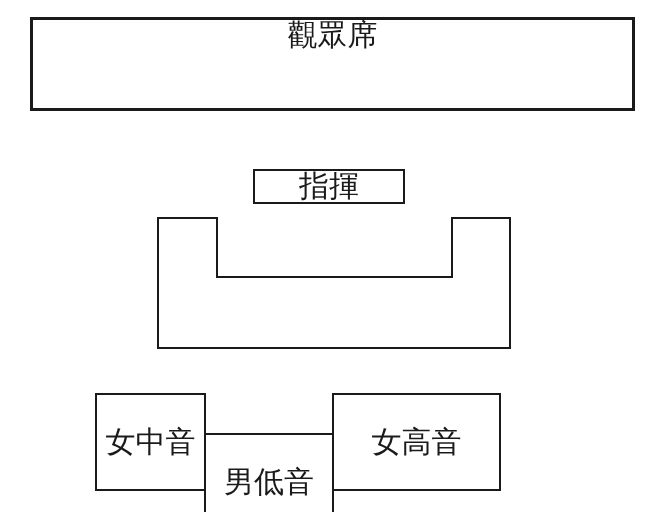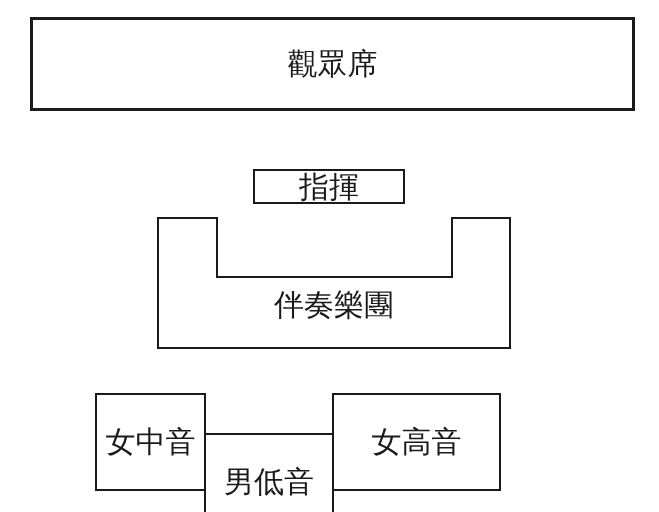--- a/index.html
+++ b/index.html
@@ -24,21 +24,21 @@
     font-size: 30px;
     line-height: 1;
     white-space: nowrap;
     color: var(--line);
   }
   .box {
     position: absolute;
     box-sizing: border-box;
     background: var(--background);
     display: flex;
-    align-items: center;
+    align-items: flex-start;
     justify-content: center;
   }
   .audience {
     left: 30px;
     top: 17px;
     width: 605px;
     height: 94px;
     border: 3px solid var(--line);
   }
   .conductor {
@@ -106,21 +106,20 @@
   </div>
 
   <div class="box conductor">
     <span class="label">指揮</span>
   </div>
 
   <div class="orchestra">
     <svg viewBox="0 0 356 134" xmlns="http://www.w3.org/2000/svg">
       <polygon points="2,2 61,2 61,61 296,61 296,2 354,2 354,132 2,132"></polygon>
     </svg>
-    <div class="label orchestra-label">伴奏樂團</div>
   </div>
 
   <div class="voice-row">
     <div class="voice-box w1">
       <span class="label">女中音</span>
     </div>
     <div class="voice-box w3">
       <span class="label">男低音</span>
     </div>
     <div class="voice-box w4">

